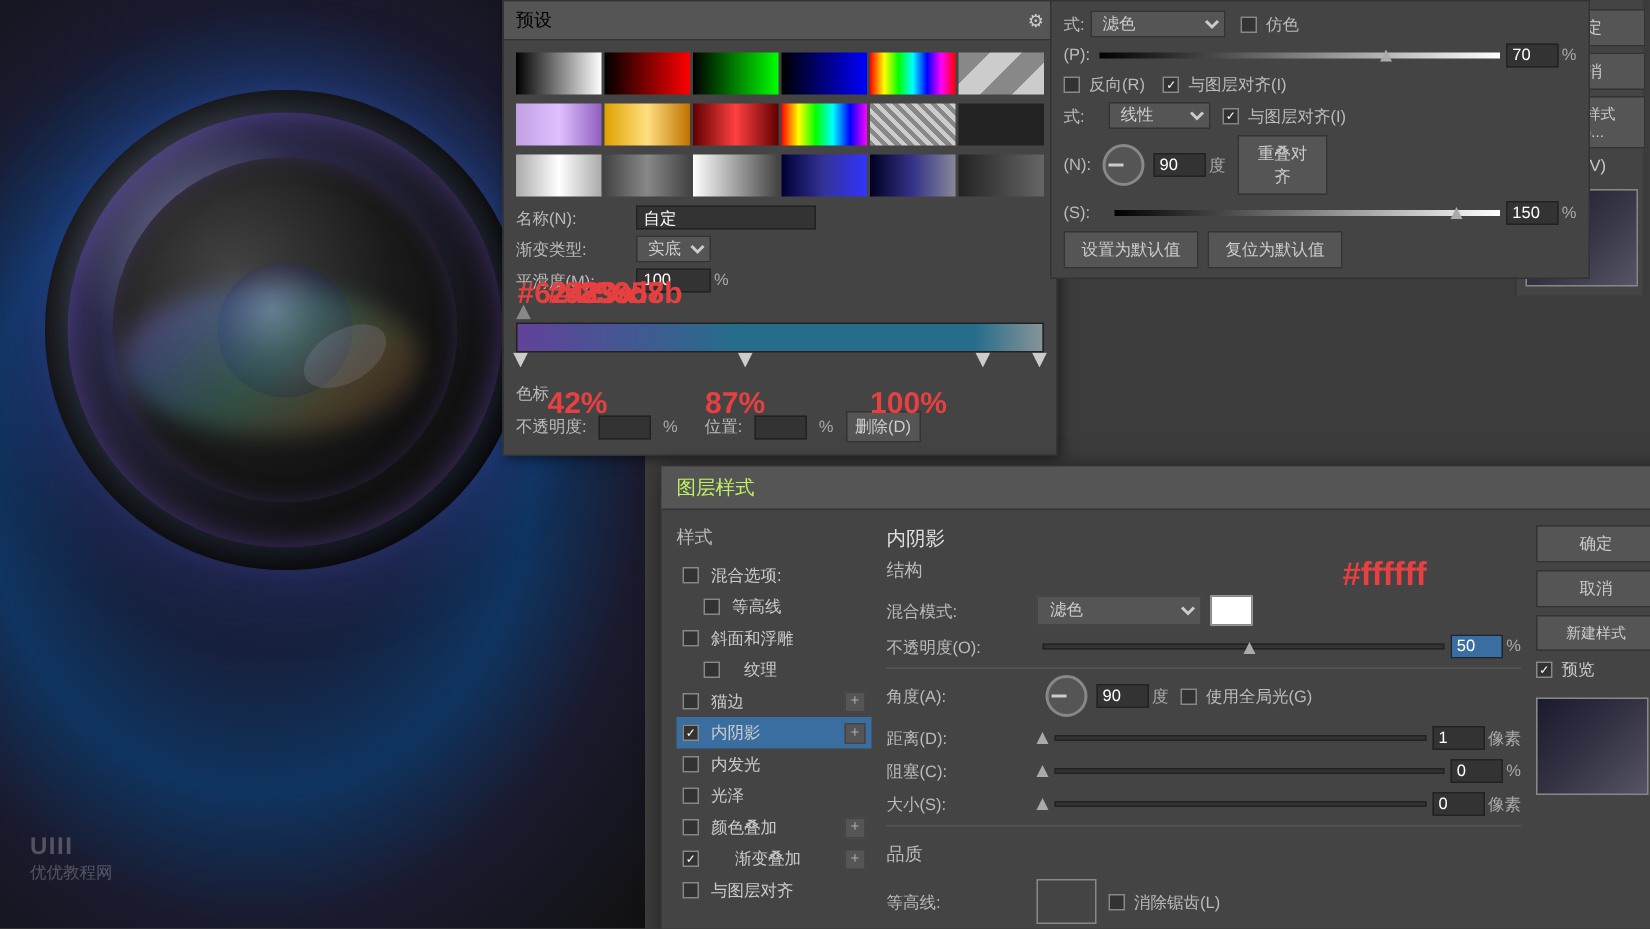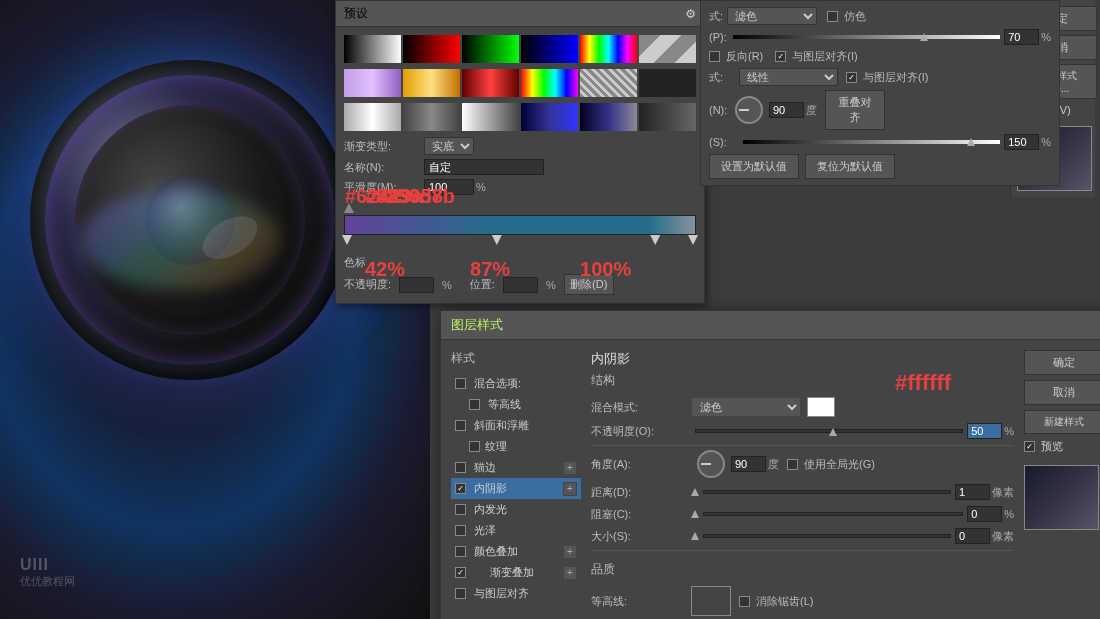--- a/index.html
+++ b/index.html
@@ -438,29 +438,29 @@
     <div class="swatch-row2">
       <div class="swatch" style="background:linear-gradient(to right,#aaa,#fff,#aaa)"></div>
       <div class="swatch" style="background:linear-gradient(to right,#444,#888,#444)"></div>
       <div class="swatch" style="background:linear-gradient(to right,#fff 0%,rgba(255,255,255,0) 100%)"></div>
       <div class="swatch" style="background:linear-gradient(to right,#003,#339,#33f)"></div>
       <div class="swatch" style="background:linear-gradient(to right,#002,#338,#889)"></div>
       <div class="swatch" style="background:linear-gradient(to right,#222,#666)"></div>
     </div>
 
     <div class="field-row">
+      <span class="field-label">名称(N):</span>
+      <input class="field-value" type="text" style="width: 120px;" value="自定">
+    </div>
+
+    <div class="field-row">
       <span class="field-label">渐变类型:</span>
       <select class="select-ps">
         <option>实底</option>
       </select>
-    </div>
-
-    <div class="field-row">
-      <span class="field-label">名称(N):</span>
-      <input class="field-value" type="text" style="width: 120px;" value="自定">
     </div>
 
     <div class="field-row">
       <span class="field-label">平滑度(M):</span>
       <input class="field-value" type="text" value="100" style="">
       <span class="field-unit">%</span>
     </div>
 
     <div class="gradient-bar-container">
 
@@ -538,21 +538,21 @@
       <span style="color:#bbb;font-size:11px;margin-left:2px;">反向(R)</span>
     </div>
     <div style="display:flex;align-items:center;">
       <div class="ps-checkbox checked"></div>
       <span style="color:#bbb;font-size:11px;margin-left:2px;">与图层对齐(I)</span>
     </div>
   </div>
 
   <div style="display:flex;align-items:center;margin-bottom:4px;">
     <span style="color:#bbb;font-size:11px;width:30px;">式:</span>
-    <select class="select-ps" style="width:99px;">
+    <select class="select-ps" style="width:68px;">
       <option>线性</option>
     </select>
     <div class="ps-checkbox checked" style="margin-left:8px;"></div>
     <span style="color:#bbb;font-size:11px;margin-left:2px;">与图层对齐(I)</span>
   </div>
 
   <div style="display:flex;align-items:center;margin-bottom:4px;">
     <span style="color:#bbb;font-size:11px;width:20px;">(N):</span>
     <div class="angle-dial">
       <div class="angle-line"></div>
@@ -605,21 +605,21 @@
       <div class="style-item" style="padding-left:18px;">
         <div class="ps-checkbox"></div>
         <span style="margin-left:4px;">等高线</span>
       </div>
       <div class="style-item">
         <div class="ps-checkbox"></div>
         <span style="margin-left:4px;">斜面和浮雕</span>
       </div>
       <div class="style-item" style="padding-left:18px;">
         <div class="ps-checkbox"></div>
-        <span style="margin-left:1px;">纹理</span>
+        <span style="margin-left:12px;">纹理</span>
       </div>
       <div class="style-item">
         <div class="ps-checkbox"></div>
         <span style="margin-left:4px;">猫边</span>
         <div class="expand-btn">+</div>
       </div>
       <div class="style-item active">
         <div class="ps-checkbox checked"></div>
         <span style="margin-left:4px;">内阴影</span>
         <div class="expand-btn">+</div>

